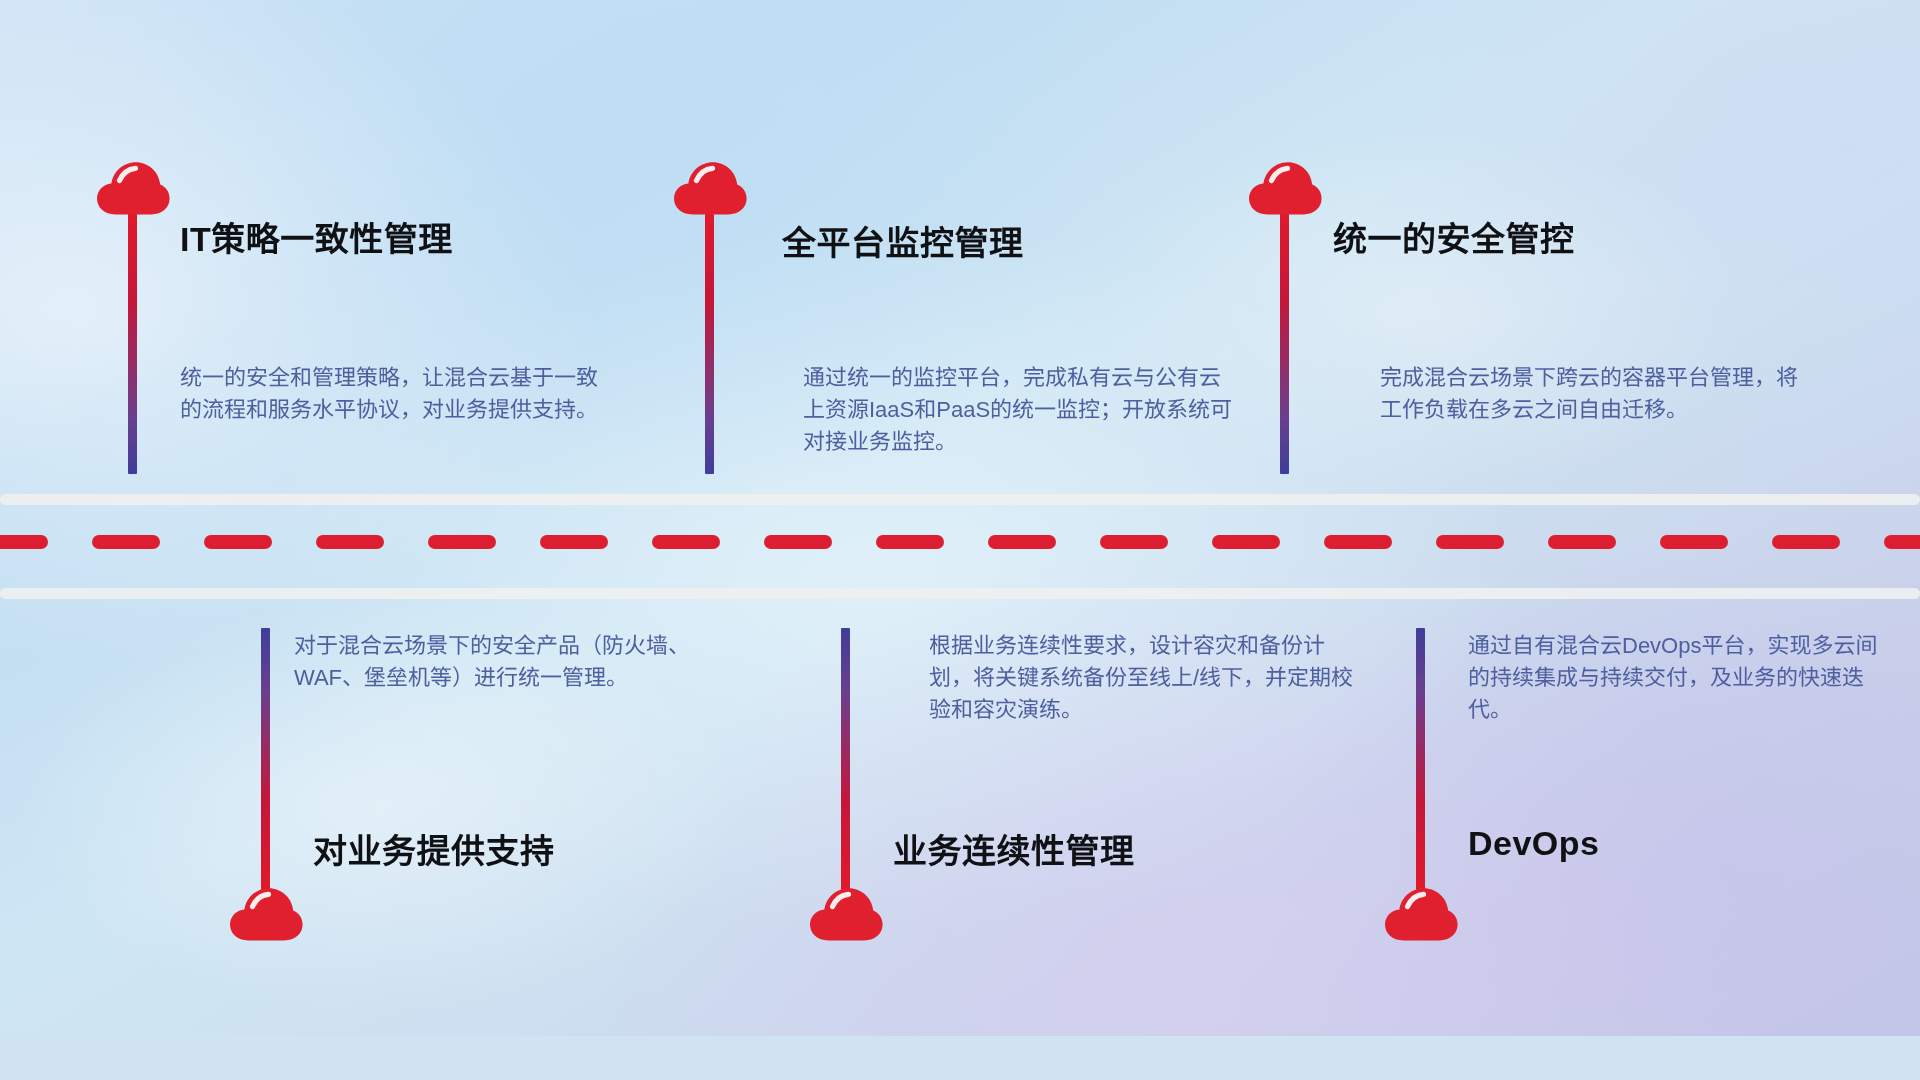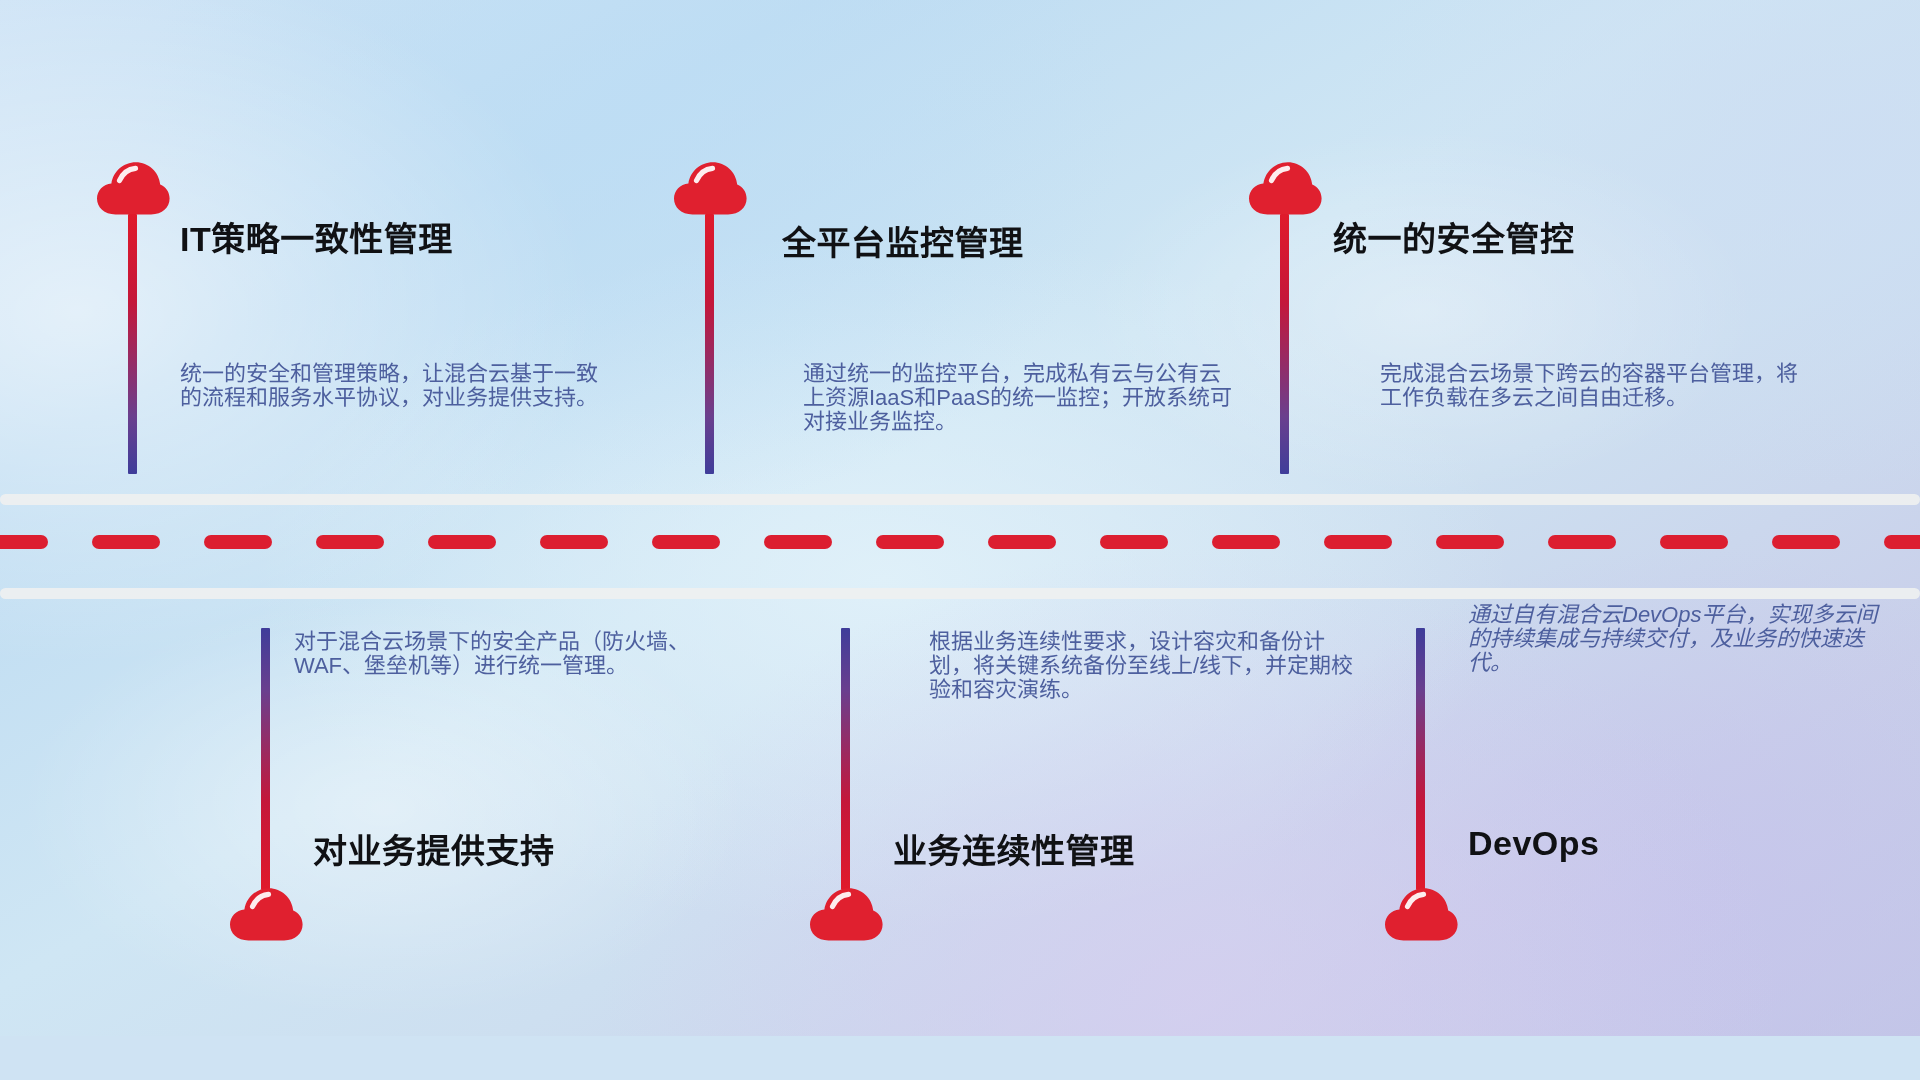--- a/index.html
+++ b/index.html
@@ -115,21 +115,21 @@
     position: absolute;
     font-size: 34px;
     font-weight: 700;
     color: #101114;
     letter-spacing: 0.5px;
     white-space: nowrap;
   }
   .body-text {
     position: absolute;
     font-size: 22px;
-    line-height: 24px;
+    line-height: 32px;
     color: #4d5f9e;
     width: 430px;
   }
 </style>
 </head>
 <body>
 
 <div id="stage">
 
   <div id="haze"></div>
@@ -232,17 +232,17 @@
   <div class="item">
     <div class="pin" style="left:1383px; top:628px;">
       <div class="stem up" style="top:0px; height:262px;"></div>
       <svg class="cloud-icon" viewBox="0 0 76 56" style="top:258px;">
         <path d="M20.5 54.5 C9.2 54.5 2 47.4 2 38.6 C2 30.6 8.2 24.2 16.4 23.5
                  C18.2 11.4 28.4 2.2 40.8 2.2 C53.6 2.2 64.1 12.0 65.2 24.6
                  C70.9 26.8 74.6 32.2 74.6 38.6 C74.6 47.4 67.3 54.5 56.1 54.5 Z" fill="#e0202f"></path>
         <path d="M24.5 20.5 C27.5 13.5 33.5 9.0 40.5 8.3" stroke="#ffffff" stroke-width="5.2" stroke-linecap="round" fill="none" opacity="0.92"></path>
       </svg>
     </div>
-    <div class="body-text" style="left:1468px; top:603px;font-style:italic;">通过自有混合云DevOps平台，实现多云间的持续集成与持续交付，及业务的快速迭代。</div>
+    <div class="body-text" style="left:1468px; top:630px;">通过自有混合云DevOps平台，实现多云间的持续集成与持续交付，及业务的快速迭代。</div>
     <div class="heading" style="left:1468px; top:824px;">DevOps</div>
   </div>
 
 </div>
 
 </body></html>

